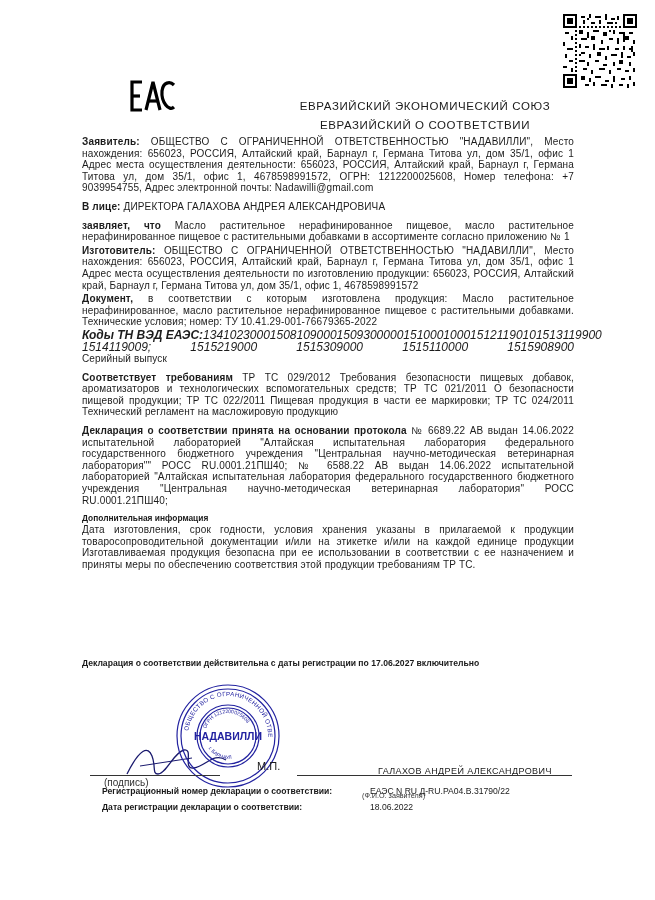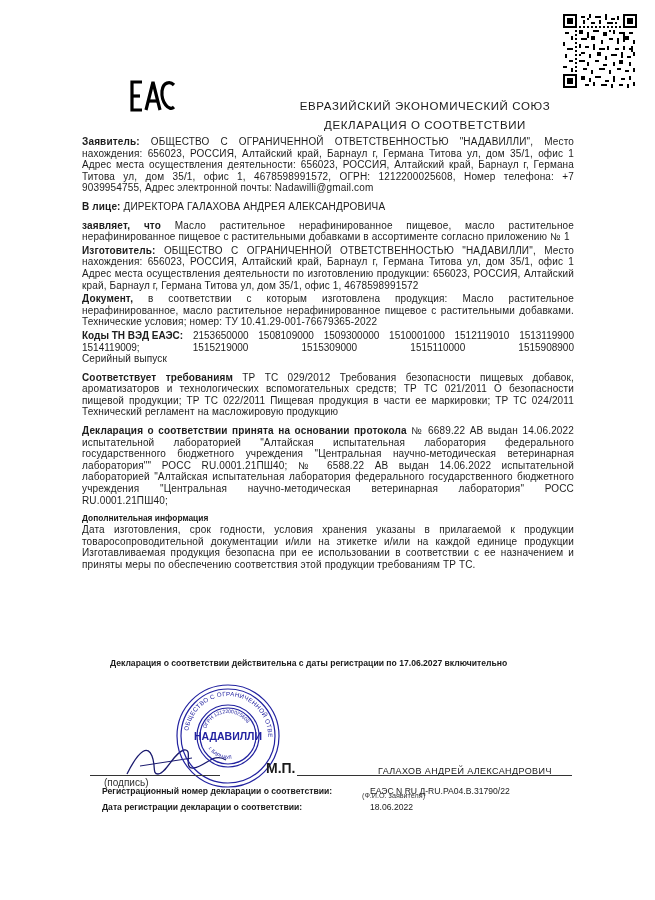--- a/index.html
+++ b/index.html
@@ -77,23 +77,24 @@
     margin: 0 0 2px 0;
     color: #1c1c1c;
     letter-spacing: 0.15px;
   }
   .para b, .lbl {
     font-weight: bold;
   }
   .spacer-sm { height: 5px; }
 
   .codes {
-    font-size: 10px;
+    font-size: 12px;
     line-height: 11.6px;
     color: #1c1c1c;
+    font-style: italic;
   }
   .codes-row {
     display: flex;
     justify-content: space-between;
   }
   .codes-row span { white-space: nowrap; }
 
   .sec-title {
     font-size: 8.4px;
     font-weight: bold;
@@ -132,24 +133,24 @@
   }
   .sign-scribble {
     position: absolute;
     left: 40px;
     top: 50px;
     width: 120px;
     height: 40px;
   }
   .mp {
     position: absolute;
-    left: 184px;
+    left: 175px;
     top: 70px;
-    font-size: 14px;
-    font-weight: bold;
+    font-size: 11px;
+    font-weight: normal;
   }
   .sign-line-left {
     position: absolute;
     left: 8px;
     top: 85px;
     width: 130px;
     border-top: 1px solid #333;
   }
   .sign-cap-left {
     position: absolute;
@@ -201,21 +202,20 @@
     font-weight: normal;
   }
 
   .valid-line {
     position: absolute;
     left: 82px;
     top: 658px;
     width: 492px;
     font-size: 8.6px;
     font-weight: bold;
-    margin-left: 28px;
   }
 </style>
 </head>
 <body>
 
 <div class="page">
 
   <div class="qr">
     <svg width="74" height="74" viewBox="0 0 37 37" shape-rendering="crispEdges">
       <rect width="37" height="37" fill="#fff"></rect>
@@ -355,21 +355,21 @@
         <path d="M4 18 L12 18"></path>
         <path d="M18 32 L25 4 L32 32"></path>
         <path d="M20.5 23 L29.5 23"></path>
         <path d="M46 7 C42 3, 35 4, 34 13 C33 24, 41 34, 46 29"></path>
       </g>
     </svg>
   </div>
 
   <div class="header-block">
     <div class="header-title">ЕВРАЗИЙСКИЙ ЭКОНОМИЧЕСКИЙ СОЮЗ</div>
-    <div class="header-sub">ДЕКЛАРАЦИЯ О СООТВЕТСТВИИ</div>
+    <div class="header-sub">ЕВРАЗИЙСКИЙ О СООТВЕТСТВИИ</div>
   </div>
 
   <div class="content">
 
     <p class="para">
       <span class="lbl">Заявитель:</span>
       <span>ОБЩЕСТВО С ОГРАНИЧЕННОЙ ОТВЕТСТВЕННОСТЬЮ "НАДАВИЛЛИ", Место нахождения: 656023, РОССИЯ, Алтайский край, Барнаул г, Германа Титова ул, дом 35/1, офис 1 Адрес места осуществления деятельности: 656023, РОССИЯ, Алтайский край, Барнаул г, Германа Титова ул, дом 35/1, офис 1, 4678598991572, ОГРН: 1212200025608, Номер телефона: +7 9039954755, Адрес электронной почты: Nadawilli@gmail.com</span>
     </p>
 
     <div class="spacer-sm"></div>
@@ -392,21 +392,21 @@
     </p>
 
     <p class="para">
       <span class="lbl">Документ,</span>
       <span>в соответствии с которым изготовлена продукция: Масло растительное нерафинированное, масло растительное нерафинированное пищевое с растительными добавками. Технические условия; номер: ТУ 10.41.29-001-76679365-2022</span>
     </p>
 
     <div class="codes">
       <div class="codes-row">
         <span class="lbl">Коды ТН ВЭД ЕАЭС:</span>
-        <span>2153650000</span>
+        <span>1341023000</span>
         <span>1508109000</span>
         <span>1509300000</span>
         <span>1510001000</span>
         <span>1512119010</span>
         <span>1513119900</span>
       </div>
       <div class="codes-row">
         <span>1514119009;</span>
         <span>1515219000</span>
         <span>1515309000</span>

